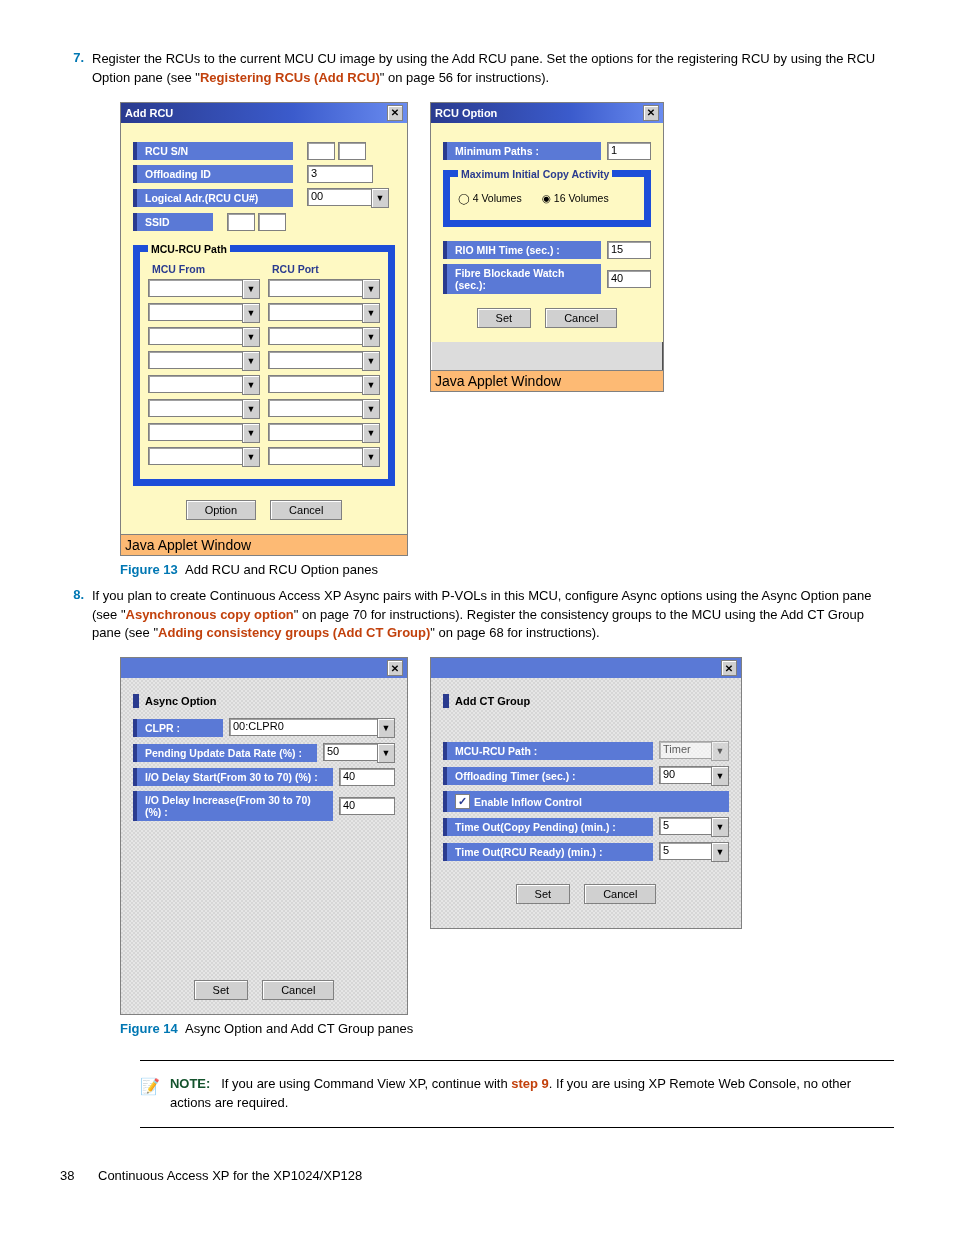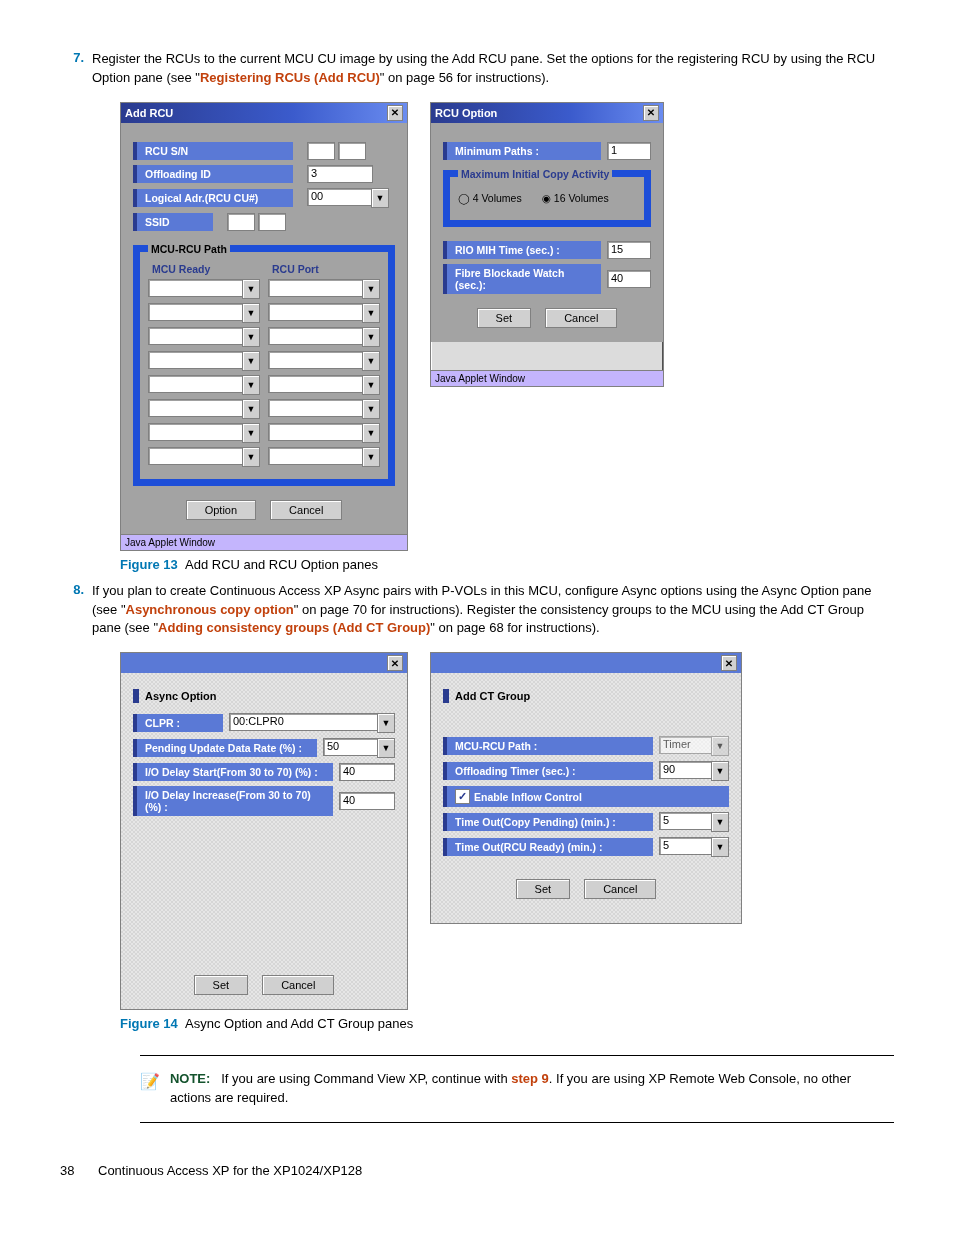--- a/index.html
+++ b/index.html
@@ -33,21 +33,21 @@
     background: linear-gradient(to right,#2a3b8f 0%,#3b5bcc 60%,#6a8cf0 100%);
     color: #fff;
     font-weight: bold;
     padding: 2px 4px;
     display:flex; justify-content:space-between; align-items:center;
     font-size:11px;
   }
   .close-x { background:#d0d0d0; color:#000; width:14px; height:14px; font-size:10px;
     display:flex; align-items:center; justify-content:center; border:1px solid #808080;
     box-shadow: inset 1px 1px 0 #fff; cursor:pointer; }
-  .panel { background:#a3a3a3; padding: 14px 12px; }
+  .panel { background:#fef9c3; padding: 14px 12px; }
   .sect-head {
     display:flex; align-items:center; color:#fff; font-weight:bold; font-size:11px;
     padding: 2px 0 2px 0; margin-bottom:8px;
   }
   .sect-head .bar { width:6px; height:14px; background:#2a3b8f; margin-right:6px; }
   .sect-head.dark { color:#000; }
   .row { display:flex; align-items:center; margin:5px 0; }
   .lbl {
     color:#fff; font-weight:bold; background:#5a79d6;
     border-left:4px solid #2a3b8f; padding:3px 8px; font-size:10.5px;
@@ -64,21 +64,21 @@
     display:flex; align-items:center; justify-content:center; font-size:9px; color:#000;
     box-shadow: inset 1px 1px 0 #fff; cursor:pointer; }
   .btn {
     background:#d0d0d0; border:1px solid #808080; padding:3px 18px;
     box-shadow: inset 1px 1px 0 #fff; font-size:11px; cursor:pointer;
   }
   fieldset {
     border:7px solid #1d4ed8; padding:6px 8px 10px 8px; margin:8px 0;
   }
   fieldset legend { font-size:10.5px; color:#000; font-weight:bold; padding:0 3px; }
-  .status { font-size:10px; padding:2px 4px; color:#000; border-top:1px solid #808080; background:#c4b5fd; }
+  .status { font-size:14px; padding:2px 4px; color:#000; border-top:1px solid #808080; background:#fdba74; }
   .grid2 { display:grid; grid-template-columns:1fr 1fr; gap:0 8px; }
   .radio-row { display:flex; gap:20px; justify-content:flex-start; padding:6px 0; font-size:10.5px; }
   .btn-row { display:flex; gap:14px; justify-content:center; margin-top:14px; }
 
   
   .stipple {
     background-image:
       linear-gradient(45deg,#d6d6d6 25%,transparent 25%,transparent 75%,#d6d6d6 75%),
       linear-gradient(45deg,#d6d6d6 25%,#e6e6e6 25%,#e6e6e6 75%,#d6d6d6 75%);
     background-size:4px 4px;
@@ -144,21 +144,21 @@
         <div style="width:14px;"></div>
         <div class="half-inset">
           <div class="inset-field"></div>
               <div class="inset-field" style="margin-left:3px;"></div>
         </div>
       </div>
 
       <fieldset style="margin-top:12px;">
         <legend>MCU-RCU Path</legend>
         <div class="grid2">
-          <div class="lbl-blue" style="padding:2px 4px;">MCU Ready</div>
+          <div class="lbl-blue" style="padding:2px 4px;">MCU From</div>
           <div class="lbl-blue" style="padding:2px 4px;">RCU Port</div>
         </div>
         <div class="grid2" id="portRows">
               <div class="combo" style="margin: 2px 0px;">
                 <div class="inset-field"></div>
                 <div class="cbtn">▼</div>
               </div>
               <div class="combo" style="margin: 2px 0px;">
                 <div class="inset-field"></div>
                 <div class="cbtn">▼</div>

